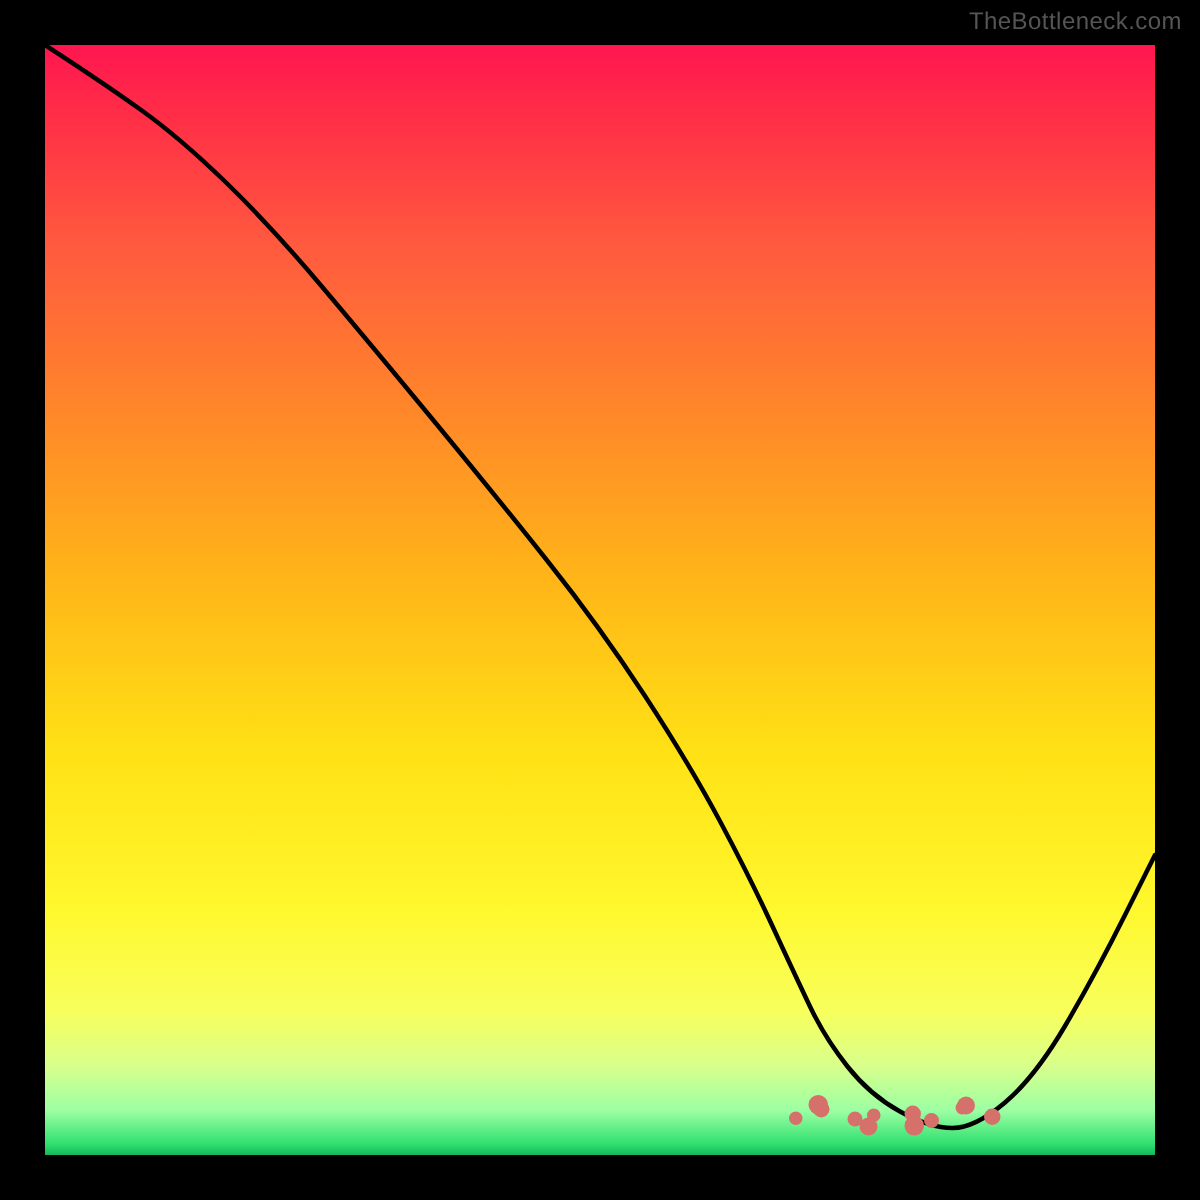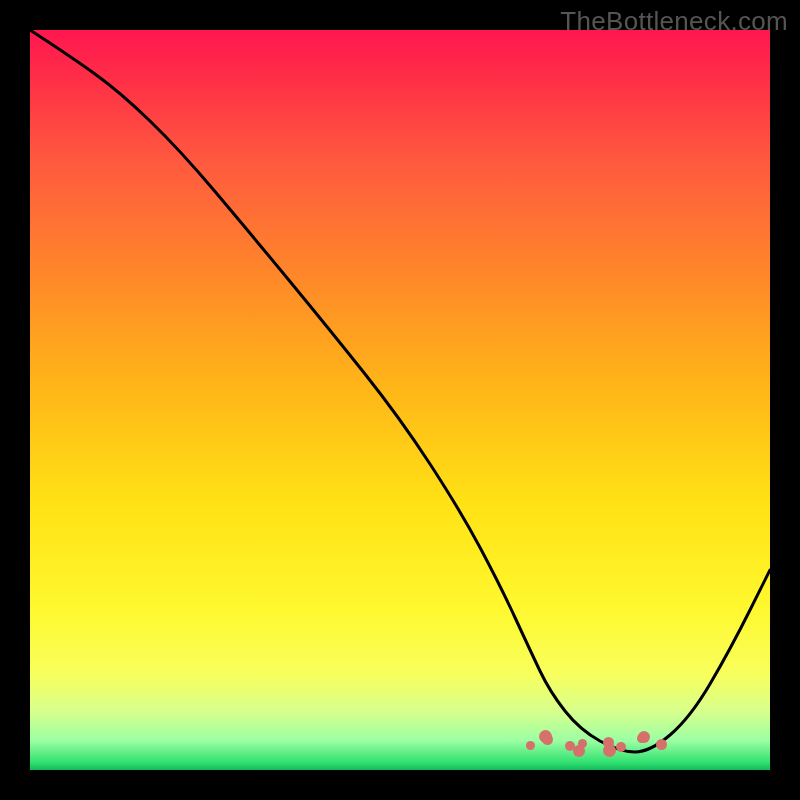--- a/index.html
+++ b/index.html
@@ -9,21 +9,21 @@
     width: 800px;
     height: 800px;
     background: #000;
   }
   .watermark {
     position: absolute;
     top: 6px;
     right: 12px;
     color: #555;
     font-family: Arial, Helvetica, sans-serif;
-    font-size: 26px;
+    font-size: 16px;
     letter-spacing: 0.3px;
     z-index: 4;
   }
   .plot {
     position: absolute;
     left: 30px;
     top: 30px;
     width: 740px;
     height: 740px;
     overflow: hidden;

